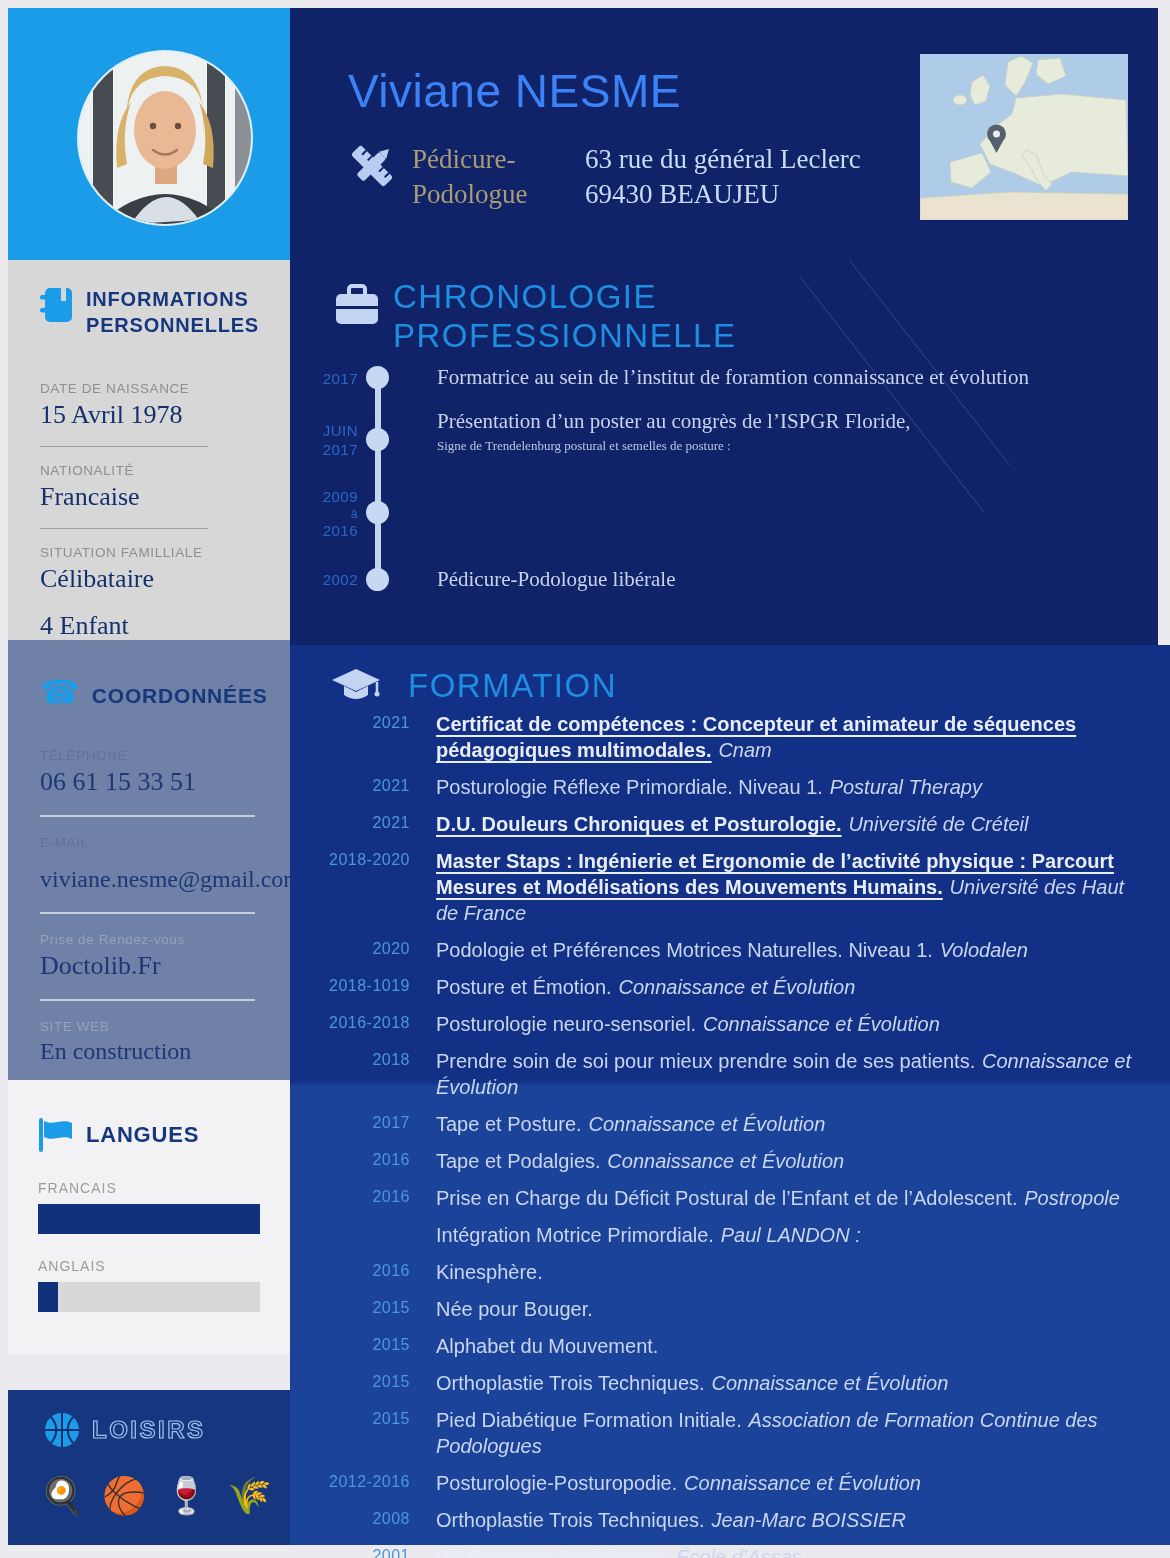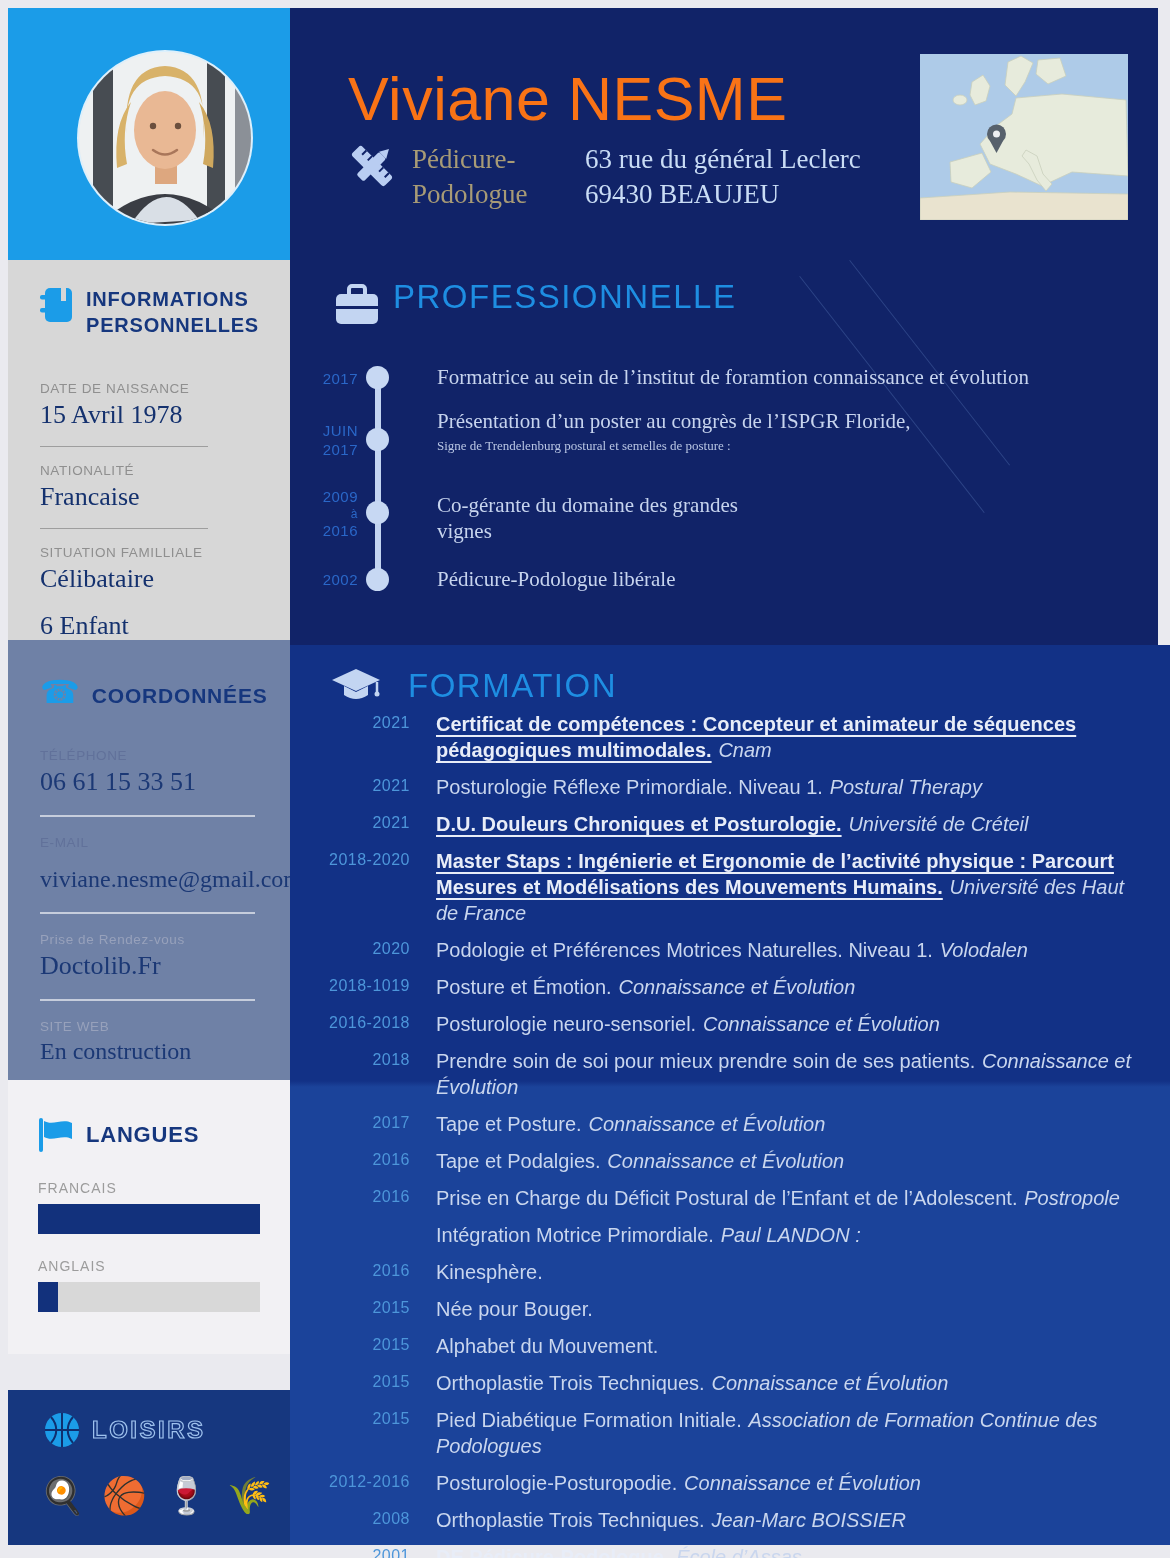--- a/index.html
+++ b/index.html
@@ -25,21 +25,21 @@
   .phone-glyph{font-size:32px;color:#1B9CE8;line-height:1;margin-top:-4px;}
   .lang-lbl{font-size:14px;color:#9C9C9C;letter-spacing:1px;margin-top:24px;}
   .bar{position:relative;width:222px;height:30px;margin-top:8px;background:#D8D8D8;}
   .bar .fill{position:absolute;left:0;top:0;height:100%;background:#12317C;}
   .loisirs-title{font-size:24px;font-weight:700;letter-spacing:2.5px;color:transparent;
       -webkit-text-stroke:1.2px #9FC2EE;text-stroke:1.2px #9FC2EE;}
   .emoji-row{display:flex;justify-content:space-between;width:232px;margin:26px 0 0 -4px;font-size:36px;line-height:1;}
   
   .mainc{position:absolute;left:290px;top:8px;width:868px;height:1537px;}
   .hdr{position:absolute;left:0;top:0;width:868px;height:637px;background:#112368;}
-  .hdr .name{position:absolute;left:58px;top:56px;font-size:61px;font-weight:400;color:#f97316;letter-spacing:.5px;}
+  .hdr .name{position:absolute;left:58px;top:56px;font-size:46px;font-weight:400;color:#3b82f6;letter-spacing:.5px;}
   .role-ic{position:absolute;left:55px;top:134px;}
   .role{position:absolute;left:122px;top:134px;font-family:"Liberation Serif",serif;font-size:27px;color:#A89B76;line-height:1.3;}
   .addr{position:absolute;left:295px;top:134px;font-family:"Liberation Serif",serif;font-size:27px;color:#C9DCF5;line-height:1.3;}
   .map{position:absolute;left:630px;top:46px;width:208px;height:166px;}
   .diag{position:absolute;height:1px;background:rgba(140,180,240,.22);transform:rotate(52deg);transform-origin:left top;}
   
   .chrono{position:absolute;left:0;top:252px;width:868px;height:385px;}
   .sect-title{font-size:33px;color:#1E8EE2;letter-spacing:1.5px;line-height:1.18;font-weight:400;}
   .chrono .sect-title{position:absolute;left:103px;top:18px;}
   .chrono .brief{position:absolute;left:45px;top:24px;}
@@ -107,21 +107,21 @@
       </div>
       <div style="margin-top:42px;">
         <div class="lbl">DATE DE NAISSANCE</div>
         <div class="val">15 Avril 1978</div>
         <hr class="hr2">
         <div class="lbl">NATIONALITÉ</div>
         <div class="val">Francaise</div>
         <hr class="hr2">
         <div class="lbl">SITUATION FAMILLIALE</div>
         <div class="val">Célibataire</div>
-        <div class="val" style="margin-top:16px;">6 Enfant</div>
+        <div class="val" style="margin-top:16px;">4 Enfant</div>
       </div>
     </section>
 
     <section class="sec s3">
       <div class="hgroup">
         <span class="phone-glyph">☎</span>
         <div class="side-title" style="font-size:21px;margin-top:2px;">COORDONNÉES</div>
       </div>
       <div style="margin-top:38px;">
         <div class="lbl dim">TÉLÉPHONE</div>
@@ -222,20 +222,21 @@
 
     <section class="chrono">
       <span class="brief">
         <svg width="44" height="44" viewBox="0 0 44 44">
           <rect x="14" y="2" width="16" height="12" rx="3" fill="none" stroke="#C3D5F2" stroke-width="4"></rect>
           <rect x="1" y="10" width="42" height="30" rx="5" fill="#C3D5F2"></rect>
           <rect x="1" y="22" width="42" height="3" fill="#112368"></rect>
         </svg>
       </span>
       <div class="sect-title">
+        <div>CHRONOLOGIE</div>
         <div>PROFESSIONNELLE</div>
       </div>
       <div class="tl-line"></div>
 
       <div class="dot" style="top:106px;"></div>
       <div class="cyear" style="top:110px;">2017</div>
       <div class="ctext" style="top:104px;">Formatrice au sein de l’institut de foramtion connaissance et évolution</div>
 
       <div class="dot" style="top:168px;"></div>
       <div class="cyear" style="top:162px;">
@@ -248,21 +249,20 @@
           <div>Signe de Trendelenburg postural et semelles de posture :</div>
         </div>
       </div>
 
       <div class="dot" style="top:241px;"></div>
       <div class="cyear" style="top:228px;">
         <div>2009</div>
         <div class="small">à</div>
         <div>2016</div>
       </div>
-      <div class="ctext" style="top:232px;width:330px;">Co-gérante du domaine des grandes vignes</div>
 
       <div class="dot" style="top:308px;"></div>
       <div class="cyear" style="top:311px;">2002</div>
       <div class="ctext" style="top:306px;">Pédicure-Podologue libérale</div>
     </section>
 
     <section class="formation">
       <span class="cap">
         <svg width="48" height="40" viewBox="0 0 48 40">
           <polygon points="24,2 48,13 24,24 0,13" fill="#C3D5F2"></polygon>

